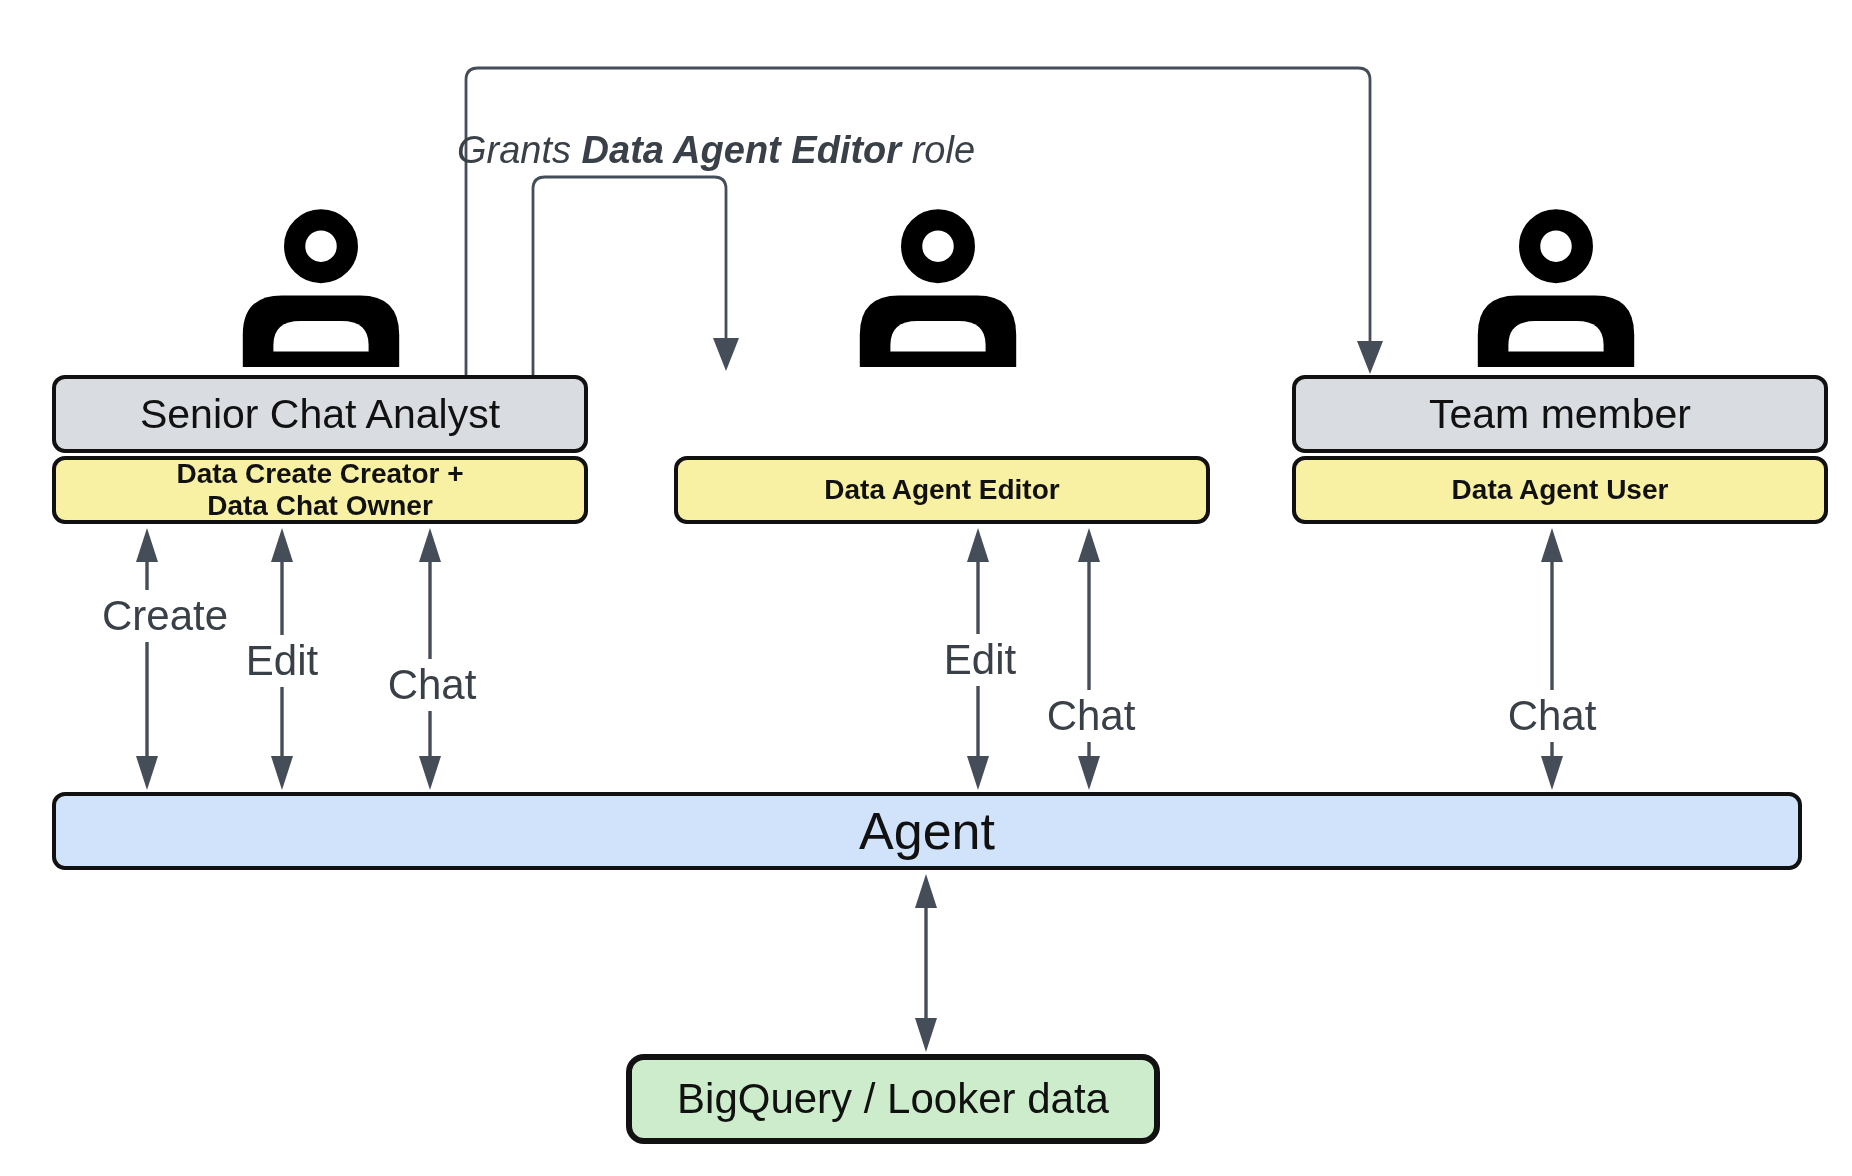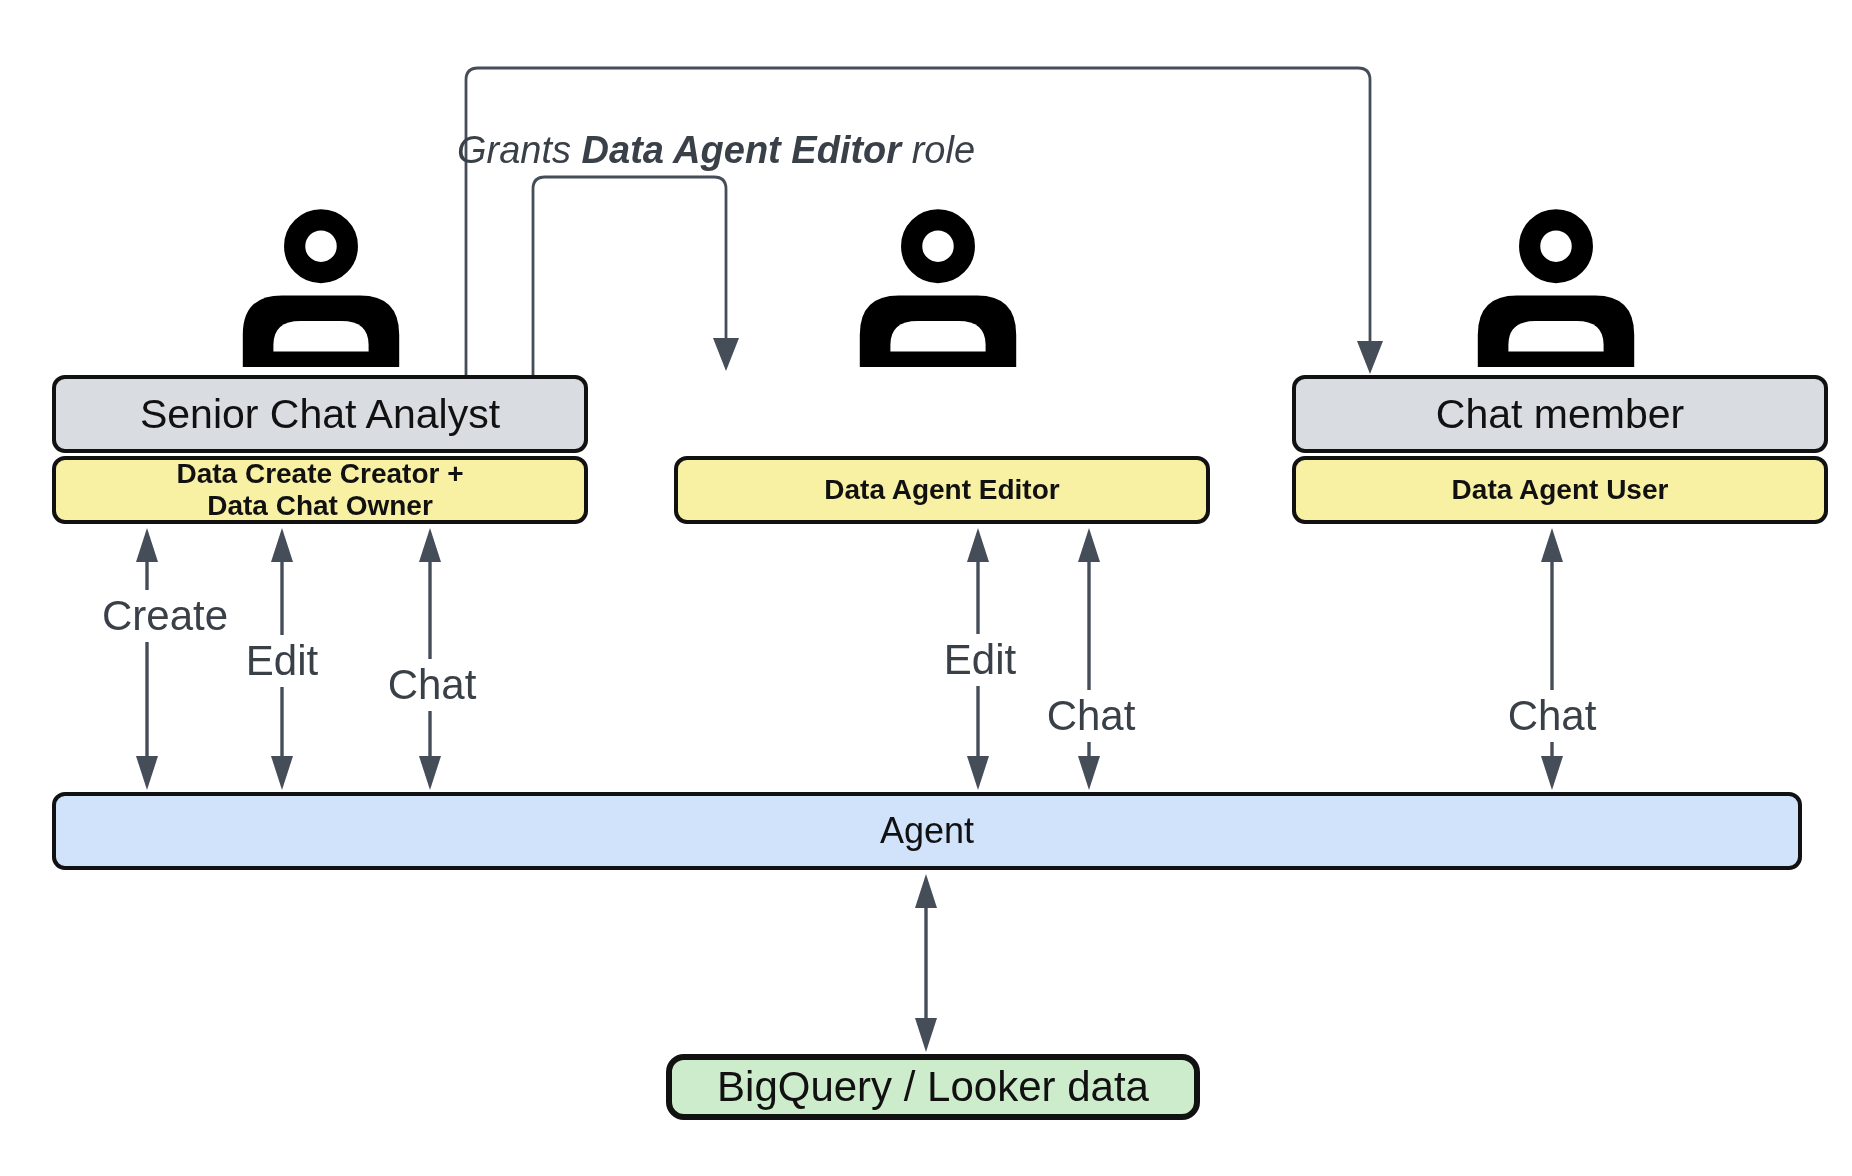--- a/index.html
+++ b/index.html
@@ -21,24 +21,24 @@
     background:var(--actor-box-fill,#d9dce1);font-size:41px;
   }
   .role-box{
     top:456px;width:536px;height:68px;border-radius:13px;
     background:var(--role-box-fill,#f8f1a4);
     font-size:28px;font-weight:bold;line-height:32px;flex-direction:column;
   }
   .role-line:empty{display:none;}
   .agent-bar{
     left:52px;top:792px;width:1750px;height:78px;border-radius:13px;
-    background:var(--agent-bar-fill,#d1e2fb);font-size:36px;
+    background:var(--agent-bar-fill,#d1e2fb);font-size:52px;
   }
   .datastore-box{
-    left:666px;top:1054px;width:534px;height:66px;border-radius:18px;border-width:6px;
+    left:626px;top:1054px;width:534px;height:90px;border-radius:18px;border-width:6px;
     background:var(--datastore-fill,#cdeccb);font-size:42px;
   }
   .edge-label{
     position:absolute;transform:translate(-50%,-50%);
     font-size:42px;color:var(--label-text,#3a4047);
     background:#ffffff;padding:2px 8px;white-space:nowrap;
   }
   .grant-label{
     position:absolute;transform:translate(-50%,-50%);
     font-size:38px;font-style:italic;color:var(--label-text,#3a4047);
@@ -124,21 +124,21 @@
   <svg class="person" style="left:1471px" viewBox="0 0 100 100">
     <circle cx="50" cy="26" r="15.5" fill="none" stroke="#000" stroke-width="12.5"></circle>
     <path d="M4,97 V78 Q4,55 27,55 H73 Q96,55 96,78 V97 Z" fill="#000"></path>
     <path d="M22,88 V84 Q22,70 38,70 H62 Q78,70 78,84 V88 Z" fill="#fff"></path>
   </svg>
 
   <div class="box title-box" style="left:52px">
     <span>Senior Chat Analyst</span>
   </div>
   <div class="box title-box" style="left:1292px">
-    <span>Chat member</span>
+    <span>Team member</span>
   </div>
 
   <div class="box role-box" style="left:52px">
     <span class="role-line">Data Create Creator +</span>
     <span class="role-line">Data Chat Owner</span>
   </div>
   <div class="box role-box" style="left:674px">
     <span class="role-line">Data Agent Editor</span>
 
   </div>

